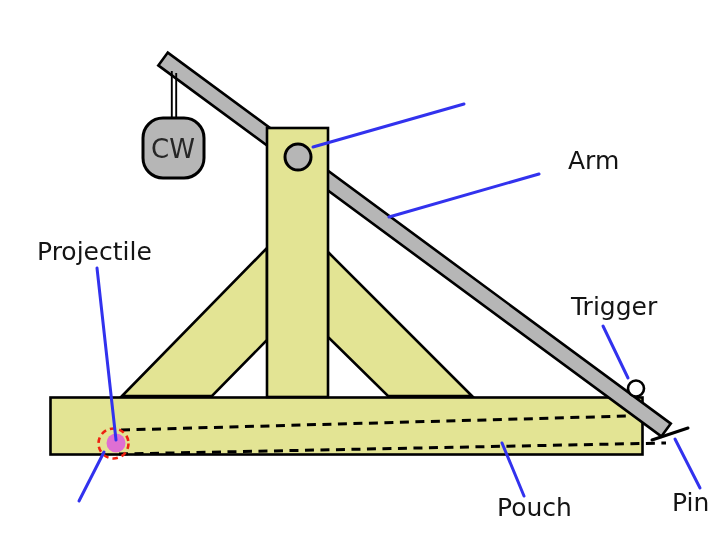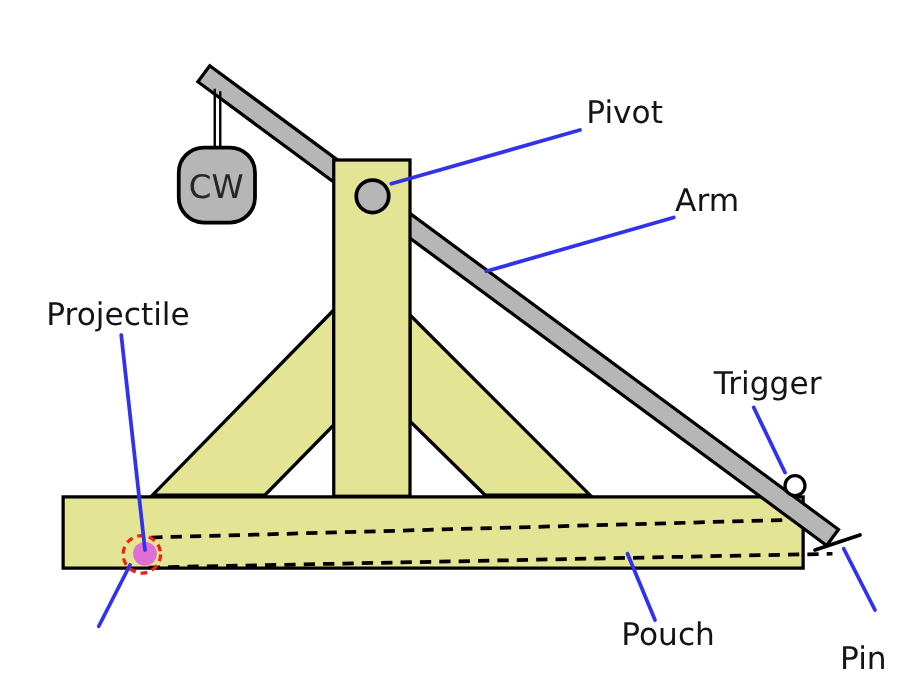--- a/index.html
+++ b/index.html
@@ -101,26 +101,25 @@
 
     <line x1="313" y1="147" x2="464" y2="104" class="leader" stroke="#3232ee"></line>
     <line x1="389" y1="217" x2="539" y2="174" class="leader" stroke="#3232ee"></line>
     <line x1="97" y1="268" x2="116" y2="440" class="leader" stroke="#3232ee"></line>
     <line x1="104" y1="452" x2="79" y2="501" class="leader" stroke="#3232ee"></line>
     <line x1="603" y1="326" x2="628" y2="378" class="leader" stroke="#3232ee"></line>
     <line x1="502" y1="443" x2="524" y2="496" class="leader" stroke="#3232ee"></line>
     <line x1="675" y1="439" x2="700" y2="488" class="leader" stroke="#3232ee"></line>
   </svg>
 
-  <div class="part-label" style="left:469px; top:76px;">Pivot</div>
 
-  <div class="part-label" style="left:540px; top:147px;">Arm</div>
+  <div class="part-label" style="left:568px; top:147px;">Arm</div>
 
   <div class="part-label" style="left:37px; top:238px;">Projectile</div>
 
   <div class="part-label" style="left:571px; top:293px;">Trigger</div>
 
 
   <div class="part-label" style="left:497px; top:494px;">Pouch</div>
 
-  <div class="part-label" style="left:672px; top:489px;margin-top:24px;">Pin</div>
+  <div class="part-label" style="left:672px; top:489px;">Pin</div>
 
 </div>
 
 </body></html>

